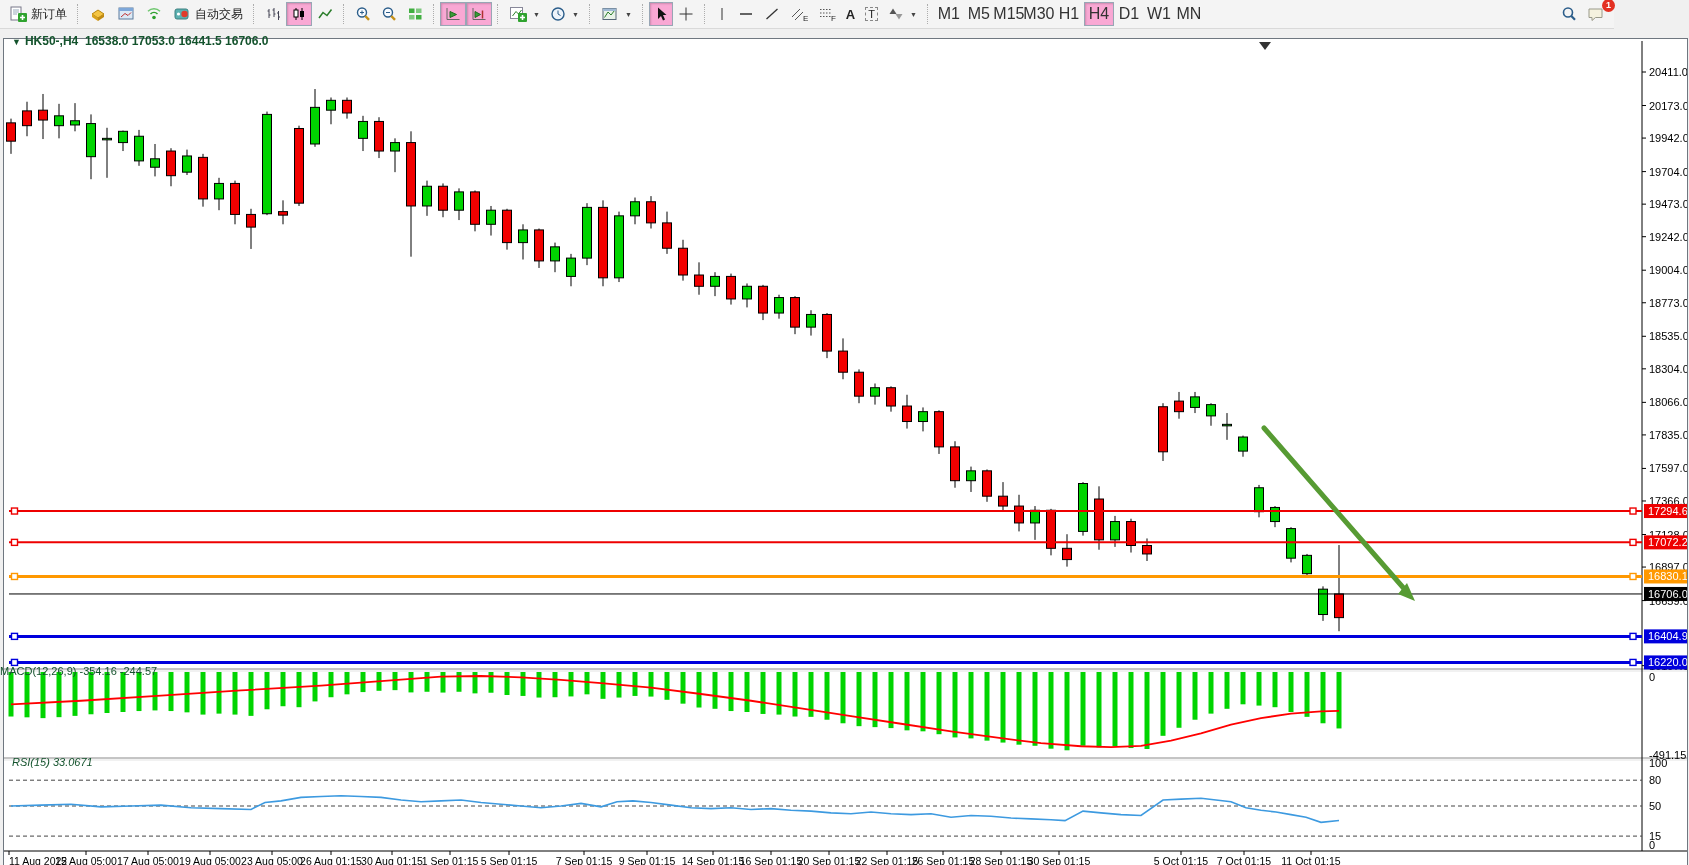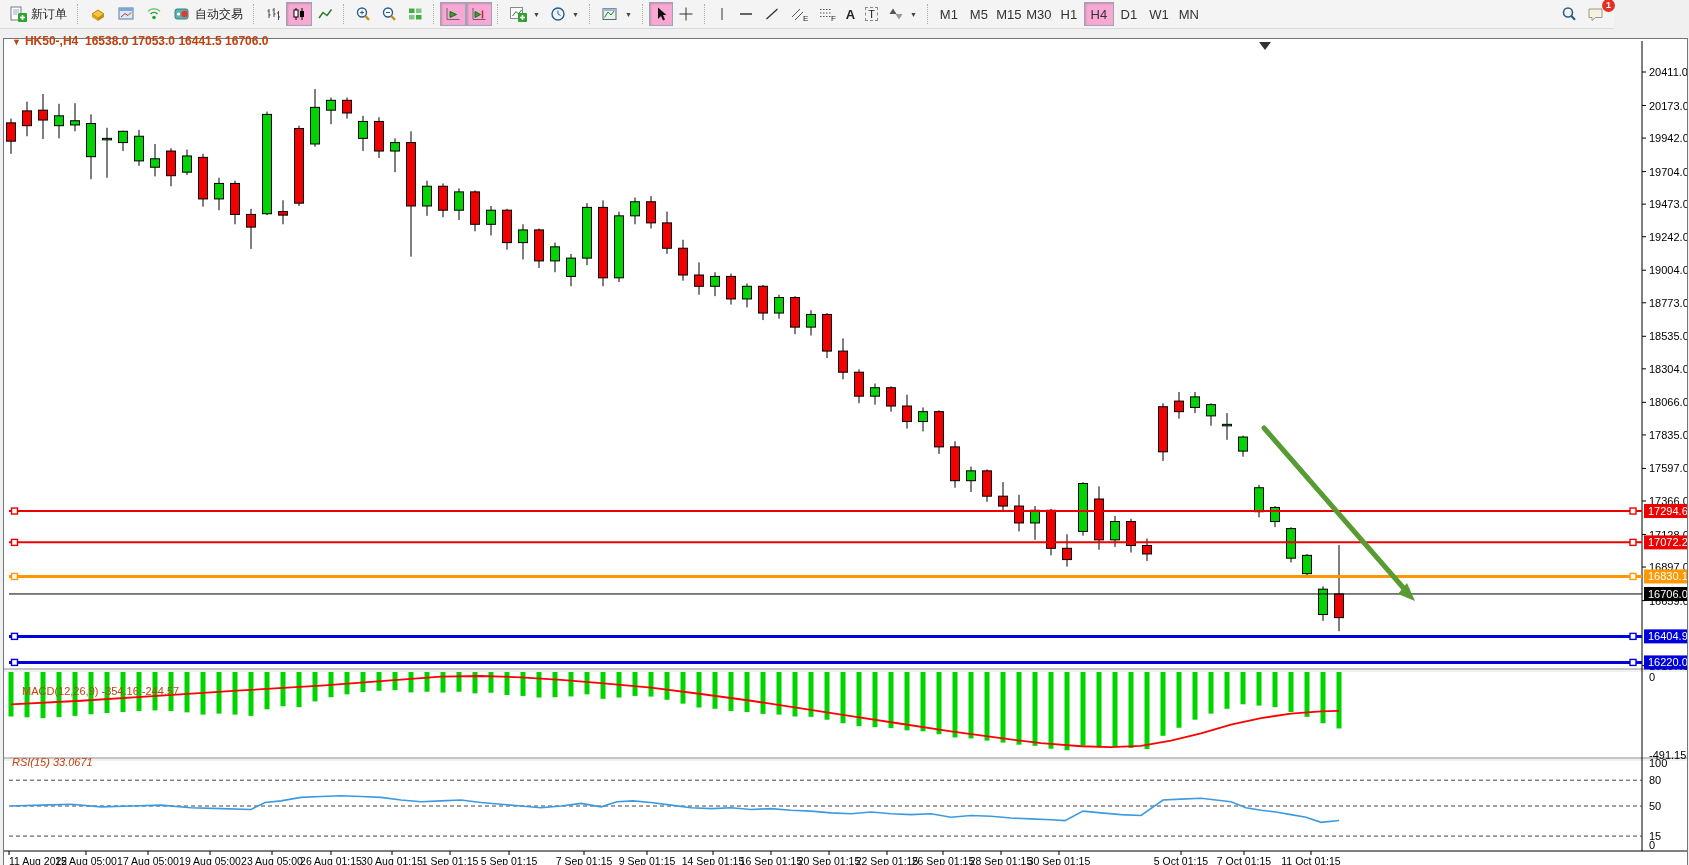--- a/index.html
+++ b/index.html
@@ -6,32 +6,32 @@
     background:#f0f0f0;font-family:"Liberation Sans",sans-serif;}
   
   .toolbar{position:absolute;left:0;top:0;width:1614px;height:29px;background:#f4f4f4;
     border-bottom:1px solid #d9d9d9;display:flex;align-items:center;padding:0 4px;box-sizing:border-box;}
   .tbtn{display:flex;align-items:center;gap:4px;height:24px;padding:0 4px;border:1px solid transparent;
     background:transparent;font-family:"Liberation Sans",sans-serif;font-size:12px;color:#222;cursor:default;}
   .tbtn.pressed{border:1px solid #98a6b5;background:#f9a8d4;box-shadow:inset 1px 1px 2px rgba(0,0,0,.18);}
   .tbtn svg{display:block;}
   .sep{width:1px;height:20px;border-left:1px dotted #adadad;margin:0 5px;}
   .caret{font-size:7px;color:#444;margin-left:2px;}
-  .tfbtn{width:30px;justify-content:center;font-size:13px;color:#333;}
+  .tfbtn{width:30px;justify-content:center;font-size:16px;color:#333;}
   .spacer{flex:1;}
   .badgewrap{position:relative;}
   .badge{position:absolute;right:-6px;top:-4px;background:#e33022;color:#fff;border-radius:50%;
     width:13px;height:13px;font-size:9px;line-height:13px;text-align:center;font-weight:bold;}
   .glyphA{font-weight:bold;font-size:13px;color:#222;}
   .glyphT{font-size:11px;color:#222;border:1px dashed #888;padding:0 2px;line-height:12px;}
   
   .chartwin{position:absolute;left:3px;top:38px;width:1683px;height:832px;background:#f0abfc;
     border:1px solid #6f7780;overflow:hidden;text-align:center;}
   .chartwin svg{position:absolute;left:-3px;top:-30px;}
-  .overlay{position:absolute;color:#c2410c;white-space:nowrap;}
+  .overlay{position:absolute;color:#14532d;white-space:nowrap;}
   .title{left:12px;top:34px;font-size:12px;font-weight:bold;}
   .title .tri{font-size:9px;margin-right:4px;}
   .indlabel{font-size:11px;}
 </style>
 </head>
 <body>
 
 <div class="toolbar">
   <button class="tbtn">
     <span>
@@ -668,14 +668,14 @@
       <line x1="1243" y1="842" x2="1243" y2="846" stroke="#000"></line>
       <text x="1243" y="856" font-size="10.5" font-family="Liberation Sans, sans-serif" fill="#000" text-anchor="middle">7 Oct 01:15</text>
       <line x1="1310" y1="842" x2="1310" y2="846" stroke="#000"></line>
       <text x="1310" y="856" font-size="10.5" font-family="Liberation Sans, sans-serif" fill="#000" text-anchor="middle">11 Oct 01:15</text>
     </svg>
 </div>
 
 <div class="overlay title">
   <span class="tri">▼</span><span>HK50-,H4</span>&nbsp;&nbsp;<span>16538.0 17053.0 16441.5 16706.0</span>
 </div>
-<div class="overlay indlabel" style="left:22px;top:665px;margin-top:20px;">MACD(12,26,9) -354.16 -244.57</div>
+<div class="overlay indlabel" style="left:0;top:665px;">MACD(12,26,9) -354.16 -244.57</div>
 <div class="overlay indlabel" style="left:12px;top:756px;font-style:italic;">RSI(15) 33.0671</div>
 
 </body></html>

